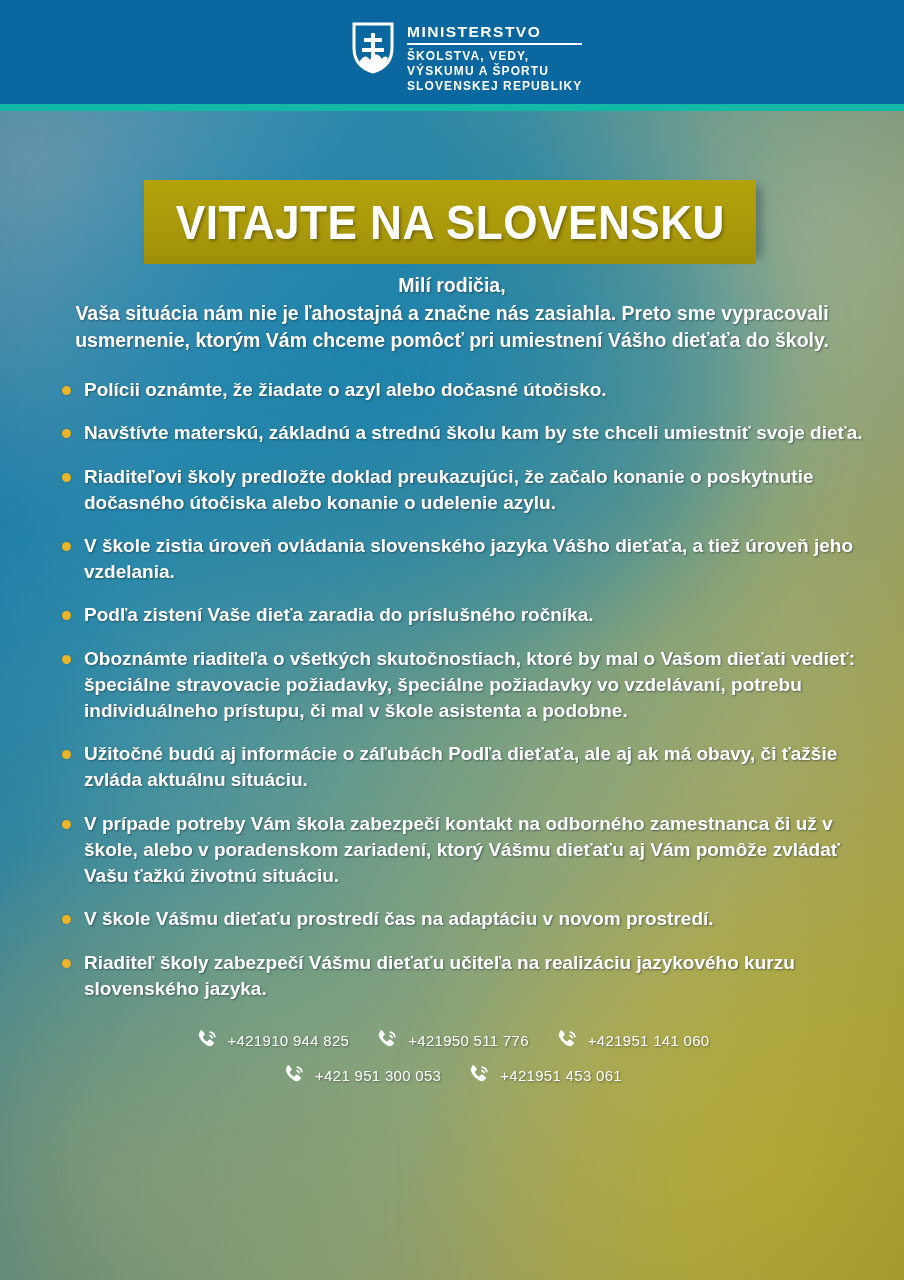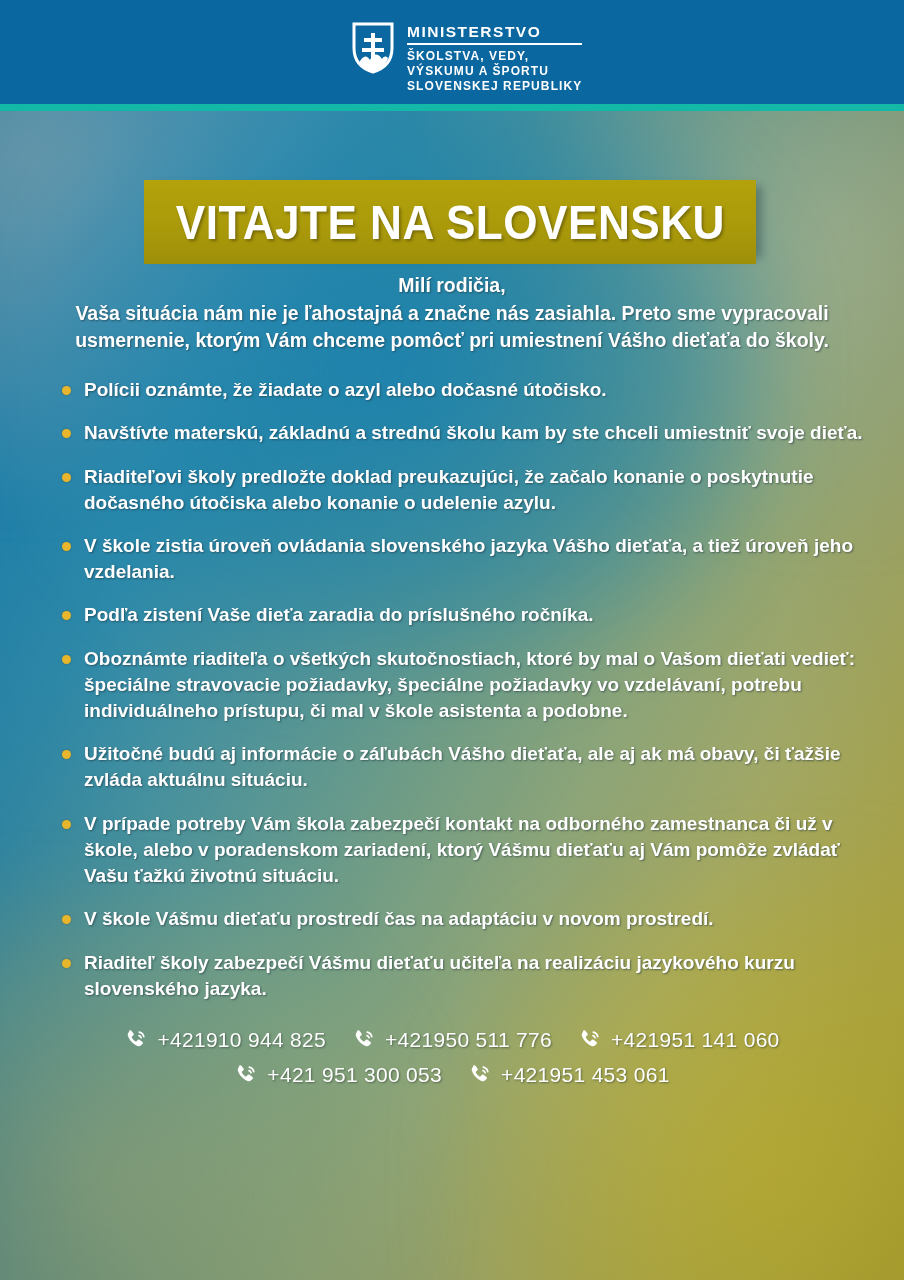--- a/index.html
+++ b/index.html
@@ -227,21 +227,21 @@
     gap: 26px;
     margin-bottom: 11px;
   }
   .phone-item {
     display: inline-flex;
     align-items: center;
     gap: 9px;
   }
   .phone-icon { width: 24px; height: 24px; display: block; flex: none; }
   .phone-num {
-    font-size: 21px;
+    font-size: 15px;
     font-weight: normal;
     color: #ffffff;
     letter-spacing: 0.3px;
     white-space: nowrap;
     text-shadow: 1px 1px 2px rgba(35,50,40,0.5);
   }
 </style>
 </head>
 <body>
 
@@ -285,21 +285,21 @@
       <span class="body-line">usmernenie, ktorým Vám chceme pomôcť pri umiestnení Vášho dieťaťa do školy.</span>
     </div>
 
     <ul class="bullets">
       <li class="bullet">Polícii oznámte, že žiadate o azyl alebo dočasné útočisko.</li>
       <li class="bullet">Navštívte materskú, základnú a strednú školu kam by ste chceli umiestniť svoje dieťa.</li>
       <li class="bullet">Riaditeľovi školy predložte doklad preukazujúci, že začalo konanie o poskytnutie dočasného útočiska alebo konanie o udelenie azylu.</li>
       <li class="bullet">V škole zistia úroveň ovládania slovenského jazyka Vášho dieťaťa, a tiež úroveň jeho vzdelania.</li>
       <li class="bullet">Podľa zistení Vaše dieťa zaradia do príslušného ročníka.</li>
       <li class="bullet">Oboznámte riaditeľa o všetkých skutočnostiach, ktoré by mal o Vašom dieťati vedieť: špeciálne stravovacie požiadavky, špeciálne požiadavky vo vzdelávaní, potrebu individuálneho prístupu, či mal v škole asistenta a podobne.</li>
-      <li class="bullet">Užitočné budú aj informácie o záľubách Vášho dieťaťa, ale aj ak má obavy, či ťažšie zvláda aktuálnu situáciu.</li>
+      <li class="bullet">Užitočné budú aj informácie o záľubách Podľa dieťaťa, ale aj ak má obavy, či ťažšie zvláda aktuálnu situáciu.</li>
       <li class="bullet">V prípade potreby Vám škola zabezpečí kontakt na odborného zamestnanca či už v škole, alebo v poradenskom zariadení, ktorý Vášmu dieťaťu aj Vám pomôže zvládať Vašu ťažkú životnú situáciu.</li>
       <li class="bullet">V škole Vášmu dieťaťu prostredí čas na adaptáciu v novom prostredí.</li>
       <li class="bullet">Riaditeľ školy zabezpečí Vášmu dieťaťu učiteľa na realizáciu jazykového kurzu slovenského jazyka.</li>
     </ul>
 
     <div class="phones">
 
       <div class="phone-row">
         <span class="phone-item">
           <svg class="phone-icon" viewBox="0 0 24 24">

